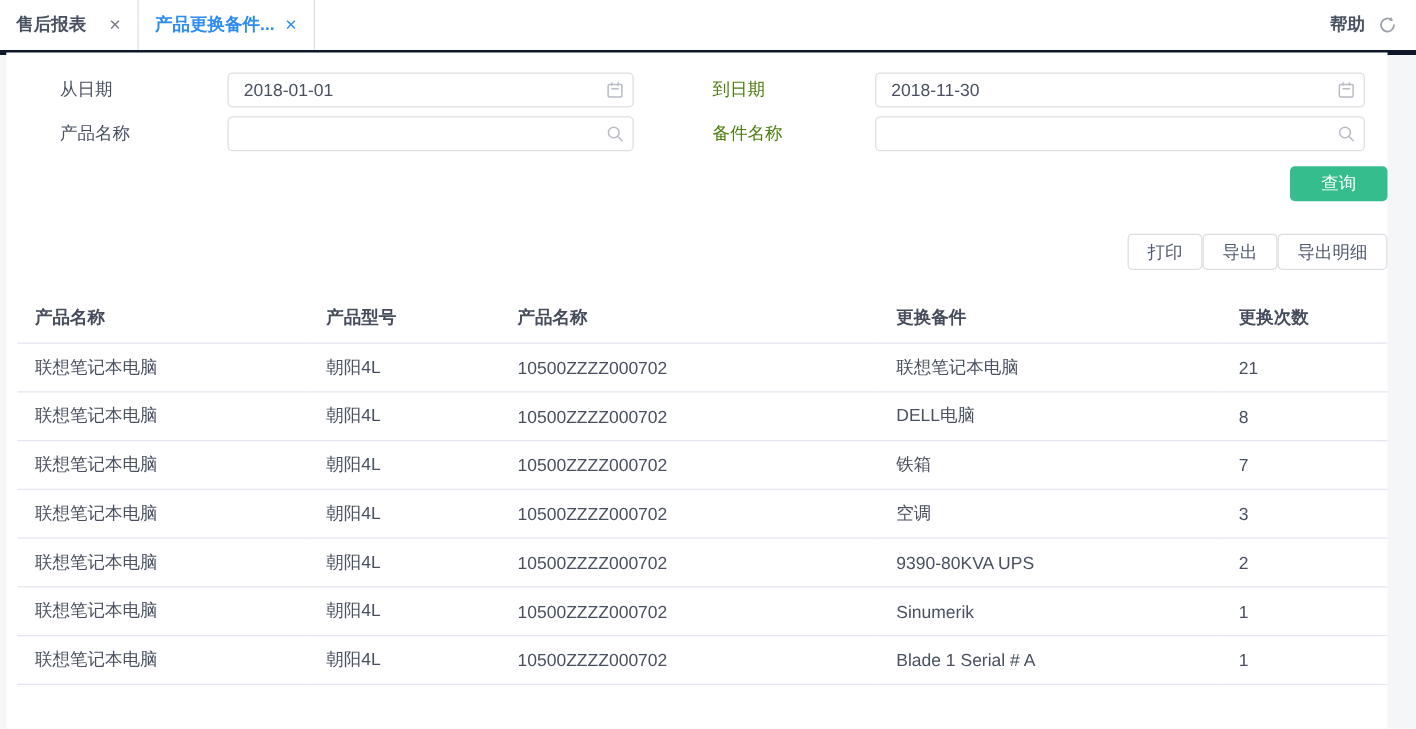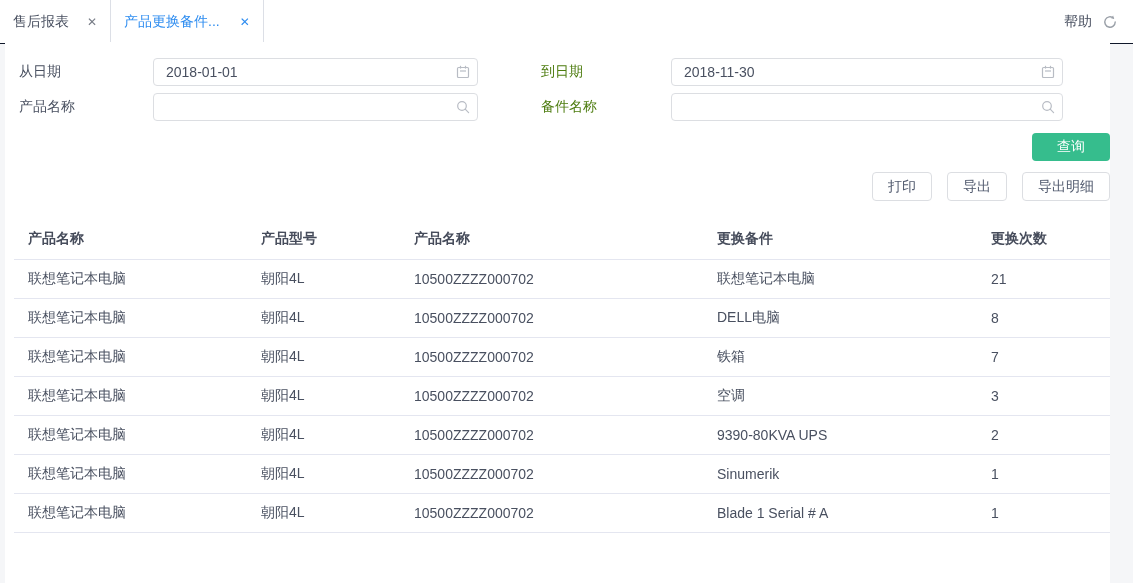--- a/index.html
+++ b/index.html
@@ -4,71 +4,71 @@
 <style>
   * { margin:0; padding:0; box-sizing:border-box; }
   html,body { width:1133px; height:583px; overflow:hidden; }
   body {
     font-family:"Liberation Sans","DejaVu Sans",sans-serif;
     font-size:14px; color:#495060; background:#f5f6f8; position:relative;
   }
   
   .tabbar {
     position:absolute; top:0; left:0; width:1133px; height:44px;
-    background:#fff; border-bottom:1px solid #0f172a;
-    display:flex; align-items:stretch;
+    background:#fff; border-bottom:4px solid #0f172a;
+    display:flex; align-items:stretch;font-weight:bold;
   }
   .tab {
     display:flex; align-items:center; gap:18px;
     padding:0 13px; cursor:pointer; color:#495060; font-size:14px;
   }
   .tab .close { font-size:12px; color:#777c86; line-height:1; }
   .tab.active {
     border-left:1px solid #dcdfe6; border-right:1px solid #dcdfe6;
-    color:var(--tab-blue,#2d8cf0); gap:20px;
+    color:var(--tab-blue,#2d8cf0); gap:8px;
   }
   .tab.active .close { color:var(--tab-blue,#2d8cf0); }
   .tabbar-right {
     margin-left:auto; display:flex; align-items:center; gap:10px;
     padding-right:15px; color:#495060;
   }
   .help-link { cursor:pointer; }
   .refresh-btn { cursor:pointer; display:flex; align-items:center; }
   
   .panel {
     position:absolute; left:5px; top:42px; right:23px; bottom:0;
     background:#fff; padding-left:9px;
   }
   .page-title {
     font-size:15px; color:#2b3446; padding:14px 0 12px 5px;
     border-bottom:1px solid #e7e7ec;
   }
   
   .filters { margin-top:16px; }
   .filter-row { display:flex; align-items:center; margin-bottom:7px; height:28px; }
-  .f-label { width:139px; padding-left:5px; color:#495060; }
+  .f-label { width:139px; padding-left:5px; color:#495060;margin-left:29px; }
   .f-label2 { width:130px; margin-left:63px; color:#4d7c0f; }
   .input-wrap { position:relative; }
   .input-wrap input {
     width:325px; height:28px; border:1px solid #dcdee2; border-radius:4px;
     padding:0 30px 0 12px; font-size:14px; color:#495060; outline:none;
     font-family:"Liberation Sans","DejaVu Sans",sans-serif; background:#fff;
   }
   .input-wrap.wide input { width:392px; }
   .input-icon {
     position:absolute; right:7px; top:50%; transform:translateY(-50%);
     display:flex; cursor:pointer;
   }
   .query-row { display:flex; justify-content:flex-end; margin-top:12px; }
   .btn-query {
     width:78px; height:28px; background:var(--accent,#36bd8d); color:#fff;
     border:none; border-radius:4px; font-size:14px; cursor:pointer;
     font-family:"Liberation Sans","DejaVu Sans",sans-serif;
   }
-  .actions-row { display:flex; justify-content:flex-end; gap:15px; margin-top:11px; }
+  .actions-row { display:flex; justify-content:flex-end; margin-top:26px; }
   .btn-plain {
     height:29px; padding:0 15px; background:#fff; border:1px solid #dcdee2;
     border-radius:4px; color:#515a6e; font-size:14px; cursor:pointer;
     font-family:"Liberation Sans","DejaVu Sans",sans-serif;
   }
   
   .report-table { width:1096px; border-collapse:collapse; table-layout:fixed; margin-top:18px; }
   .report-table th {
     text-align:left; font-weight:bold; color:#464c5b; font-size:14px;
     height:40px; padding-left:14px; border-bottom:1px solid #e4e6f0;

